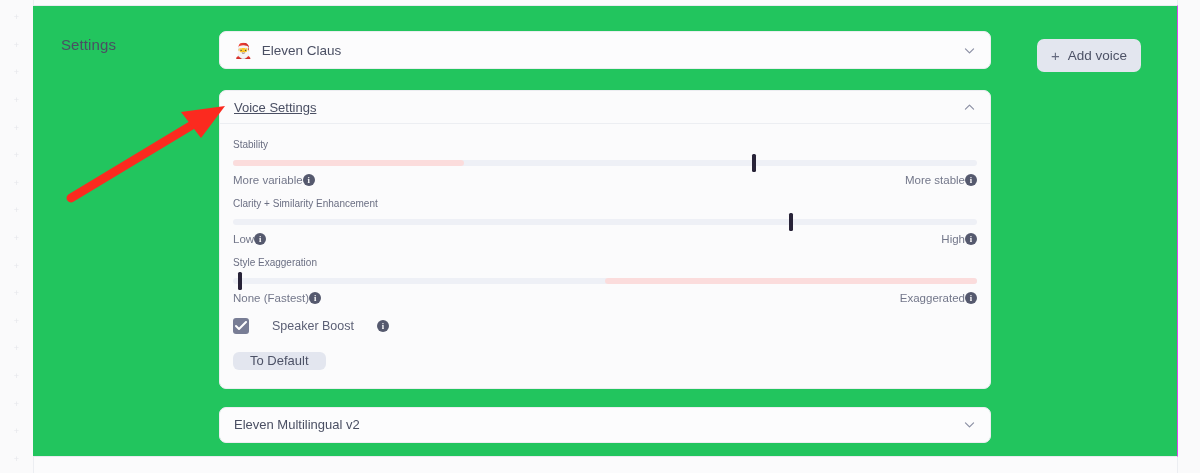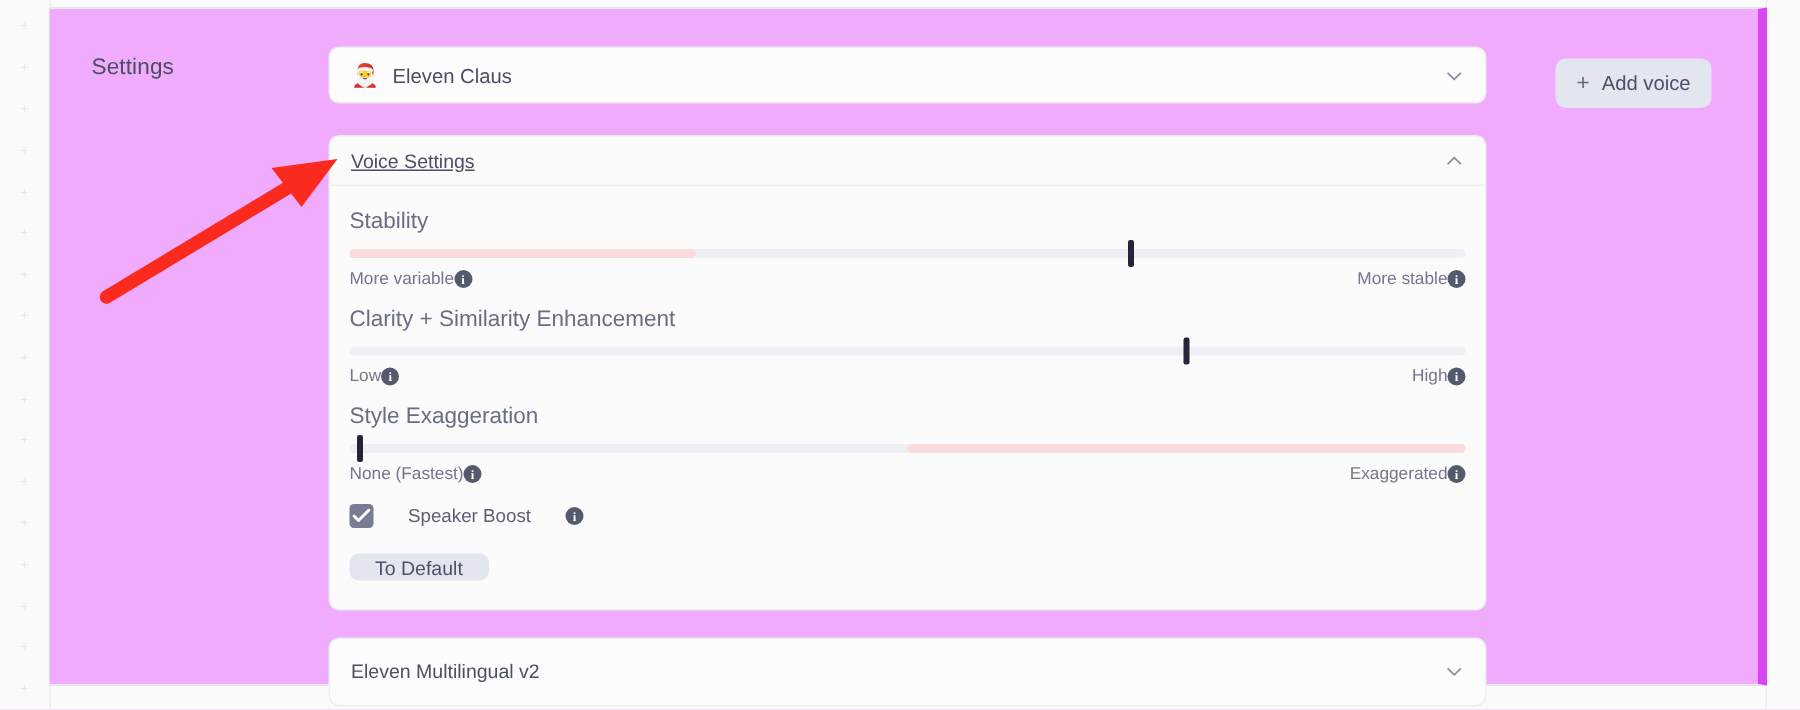--- a/index.html
+++ b/index.html
@@ -49,24 +49,24 @@
     user-select: none;
   }
 
   
   #main-panel {
     position: absolute;
     left: 33px;
     right: 22px;
     top: 5px;
     bottom: 16px;
-    background: #f0abfc;
+    background: #22c55e;
     border-top: 1px solid #e9ebf0;
     border-bottom: 1px solid #e9ebf0;
-    border-right: 6px solid #d946ef;
+    border-right: 1px solid #d946ef;
     box-sizing: border-box;
   }
 
   
   .settings-label {
     position: absolute;
     left: 28px;
     top: 30px;
     font-size: 15px;
     color: #4b4f63;
@@ -148,21 +148,21 @@
     color: #4a4f63;
     cursor: pointer;
     text-decoration: underline;
   }
   .vs-header .title { flex: 1; }
   .vs-body { padding: 15px 13px 18px 13px; }
 
   
   .slider-group { margin-bottom: 3px; }
   .slider-title {
-    font-size: 15px;
+    font-size: 10px;
     color: #6a6e82;
     margin-bottom: 10px;
   }
   .track {
     position: relative;
     height: 6px;
     background: #eef0f6;
     border-radius: 3px;
   }
   .track .fill {
@@ -238,21 +238,21 @@
     border-radius: 6px;
     font-family: "Liberation Sans", sans-serif;
     font-size: 13px;
     color: #4d5266;
     cursor: pointer;
   }
 
   
   .model-select {
     margin-top: 18px;
-    height: 46px;
+    height: 36px;
     background: #fcfcfd;
     border: 1px solid #ecedf1;
     border-radius: 7px;
     display: flex;
     align-items: center;
     padding: 16px 14px;
     box-sizing: border-box;
     font-size: 13px;
     color: #4a4f63;
     cursor: pointer;

